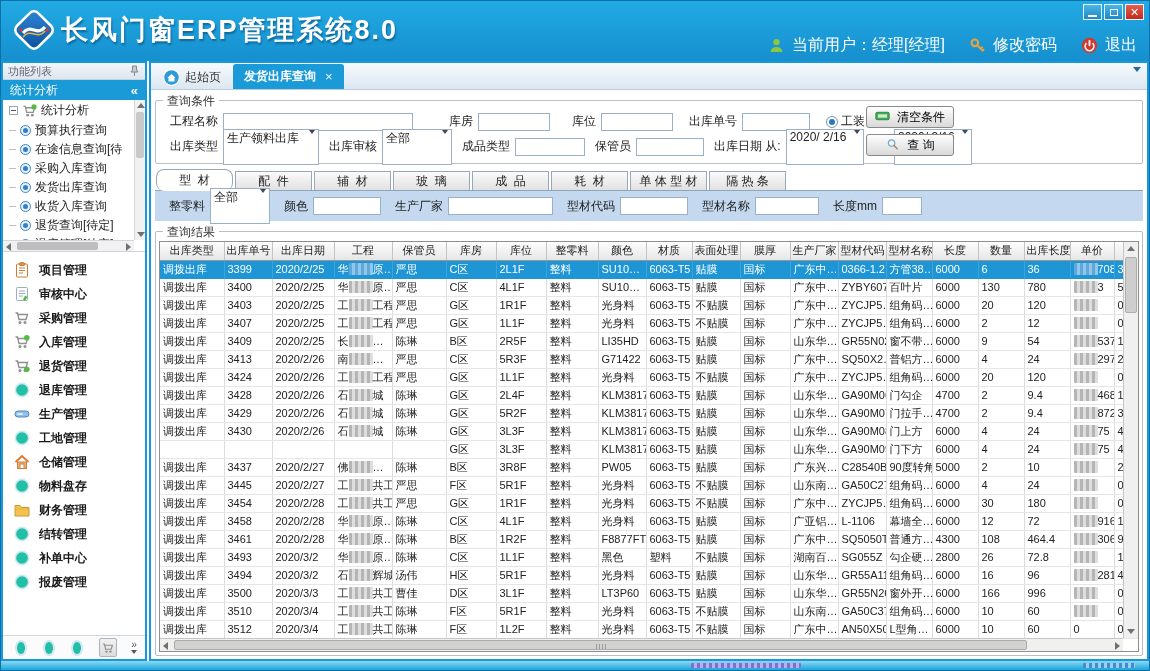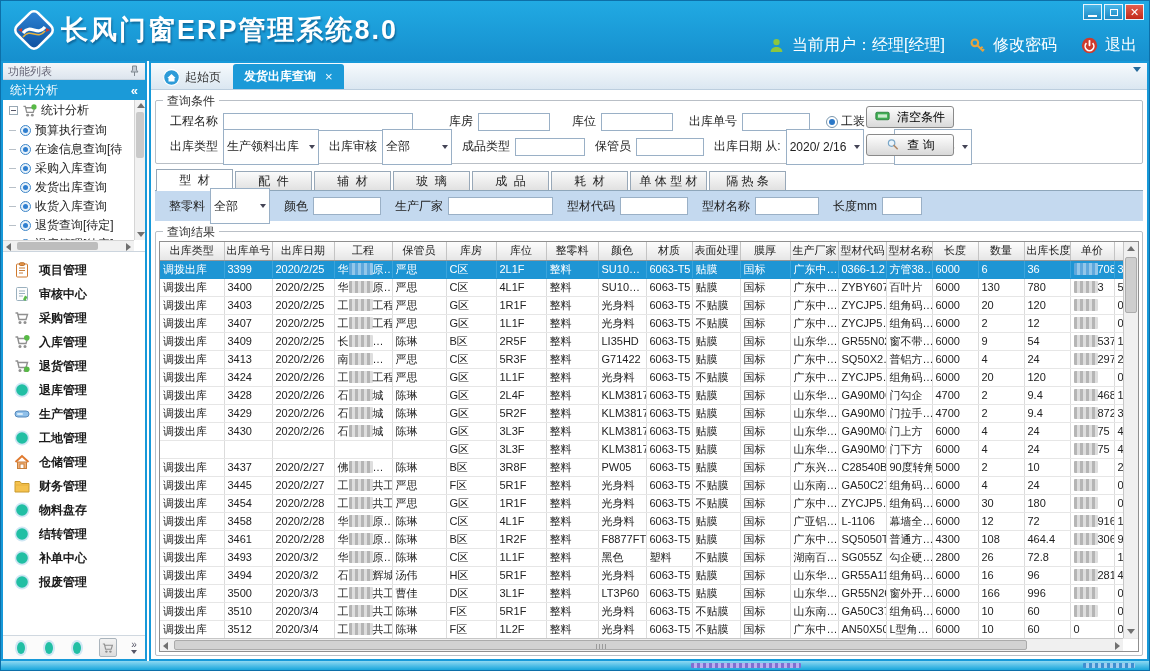--- a/index.html
+++ b/index.html
@@ -73,39 +73,39 @@
   .tab-dd{position:absolute;right:6px;top:9px;}
   .tab-dd .tri{border-top:5px solid #246a9c;border-left:4px solid transparent;border-right:4px solid transparent;}
   
   .content{flex:1;padding:2px 4px 3px;display:flex;flex-direction:column;min-height:0;}
   .groupbox{border:1px solid #b9bfc6;border-radius:2px;position:relative;background:#fff;}
   .groupbox>.legend{position:absolute;top:-8px;left:7px;background:#fff;padding:0 4px;color:#333;}
   .gb-query{height:64px;margin-top:8px;padding:8px 6px 2px 14px;}
   .qrow{display:flex;align-items:center;height:25px;white-space:nowrap;}
   .lbl{margin-right:5px;}
   .inp{height:18px;border:1px solid #9ab0c6;background:#fff;padding:0 3px;font:inherit;}
-  .sel{display:inline-flex;align-items:center;justify-content:space-between;border:1px solid #9ab0c6;background:#fff;
+  .sel{display:inline-flex;justify-content:space-between;border:1px solid #9ab0c6;background:#fff;
        height:36px;padding:0 3px;gap:4px;white-space:nowrap;}
   .sel .tri{border-top:4px solid #445;border-left:3.5px solid transparent;border-right:3.5px solid transparent;flex:0 0 auto;}
   .radio{width:12px;height:12px;border-radius:50%;border:1px solid #7a96ad;background:#fff;display:inline-block;margin-right:3px;flex:0 0 auto;}
   .radio.checked{position:relative;}
   .radio.checked::after{content:"";position:absolute;left:2px;top:2px;width:6px;height:6px;border-radius:50%;background:#2b78c8;}
   .btn{display:flex;align-items:center;gap:7px;justify-content:center;border:1px solid #8a8a8a;border-radius:3px;
        background:linear-gradient(#fefefe,#d9d9d9);height:22px;width:88px;font:inherit;}
   .btn svg{width:15px;height:12px;}
   .btn-clear{position:absolute;right:188px;top:5px;}
   .btn-search{position:absolute;right:188px;top:33px;}
   .ml36{margin-left:36px;}.ml22{margin-left:22px;}.ml16{margin-left:16px;}.ml10{margin-left:10px;}
   .w190{width:190px;}.w92{width:96px;}.w78{width:78px;}.w72{width:72px;}.w70{width:70px;}.w68{width:68px;}
   .w64{width:64px;}.w105{width:105px;}.w60{width:60px;}.w40{width:40px;}
   
   .mattabs{display:flex;align-items:flex-end;height:22px;margin-top:5px;border-bottom:1px solid #8ea6ba;padding-left:1px;}
   .mat-tab{height:19px;min-width:77px;display:flex;align-items:center;justify-content:center;white-space:pre;
            border:1px solid #98a8b8;border-bottom:none;background:linear-gradient(#fbfbfb,#e1e1e1);margin-right:2px;padding:0 8px;}
-  .mat-tab.active{background:#fff;height:22px;margin-bottom:-1px;}
+  .mat-tab.active{background:#fff;height:22px;margin-bottom:-1px;border-radius:8px;}
   
   .bluefilter{height:30px;background:#c4d9ef;display:flex;align-items:center;padding-left:14px;white-space:nowrap;}
   .bluefilter .lbl{margin-left:14px;}
   .bluefilter .lbl:first-child{margin-left:0;}
   
   .gb-results{flex:1;margin-top:10px;padding:9px 3px 3px;min-height:0;display:flex;}
   .tablewrap{position:relative;flex:1;border:1px solid #8f8f8f;overflow:hidden;background:#fff;}
   table{border-collapse:collapse;table-layout:fixed;width:984px;}
   th{height:18px;font-weight:normal;font-size:11px;background:linear-gradient(#fdfdfd,#e6e6e6);
      border-right:1px solid #c4c4c4;border-bottom:1px solid #979797;padding:0 2px;white-space:nowrap;overflow:hidden;text-align:center;}
@@ -363,35 +363,35 @@
               <svg viewBox="0 0 16 16">
                 <path d="M1.5 8 8 2l6.5 6" fill="none" stroke="#e07a2f" stroke-width="2"></path>
                 <rect x="3.5" y="8" width="9" height="6.5" fill="#f2b079" stroke="#c87f3a"></rect>
                 <rect x="6" y="10" width="4" height="4.5" fill="#fff" stroke="#c87f3a"></rect>
               </svg>
             </span>
     <span class="mi-label">仓储管理</span>
   </div>
           <div class="menu-item">
     <span class="mi-icon">
+              <svg viewBox="0 0 16 16">
+                <circle cx="8" cy="8" r="7.4" fill="#cfe7f4"></circle>
+                <circle cx="8" cy="8" r="5.8" fill="#21bfa4"></circle>
+              </svg>
+            </span>
+    <span class="mi-label">物料盘存</span>
+  </div>
+          <div class="menu-item">
+    <span class="mi-icon">
               <svg viewBox="0 0 16 14">
                 <path d="M1 4.5V2.5h5l1.5 2H15v8.5H1z" fill="#f5c24e" stroke="#c89a2e"></path>
                 <path d="M1 6h14" stroke="#e8b23e"></path>
               </svg>
             </span>
     <span class="mi-label">财务管理</span>
-  </div>
-          <div class="menu-item">
-    <span class="mi-icon">
-              <svg viewBox="0 0 16 16">
-                <circle cx="8" cy="8" r="7.4" fill="#cfe7f4"></circle>
-                <circle cx="8" cy="8" r="5.8" fill="#21bfa4"></circle>
-              </svg>
-            </span>
-    <span class="mi-label">物料盘存</span>
   </div>
           <div class="menu-item">
     <span class="mi-icon">
               <svg viewBox="0 0 16 16">
                 <circle cx="8" cy="8" r="7.4" fill="#cfe7f4"></circle>
                 <circle cx="8" cy="8" r="5.8" fill="#21bfa4"></circle>
               </svg>
             </span>
     <span class="mi-label">结转管理</span>
   </div>

